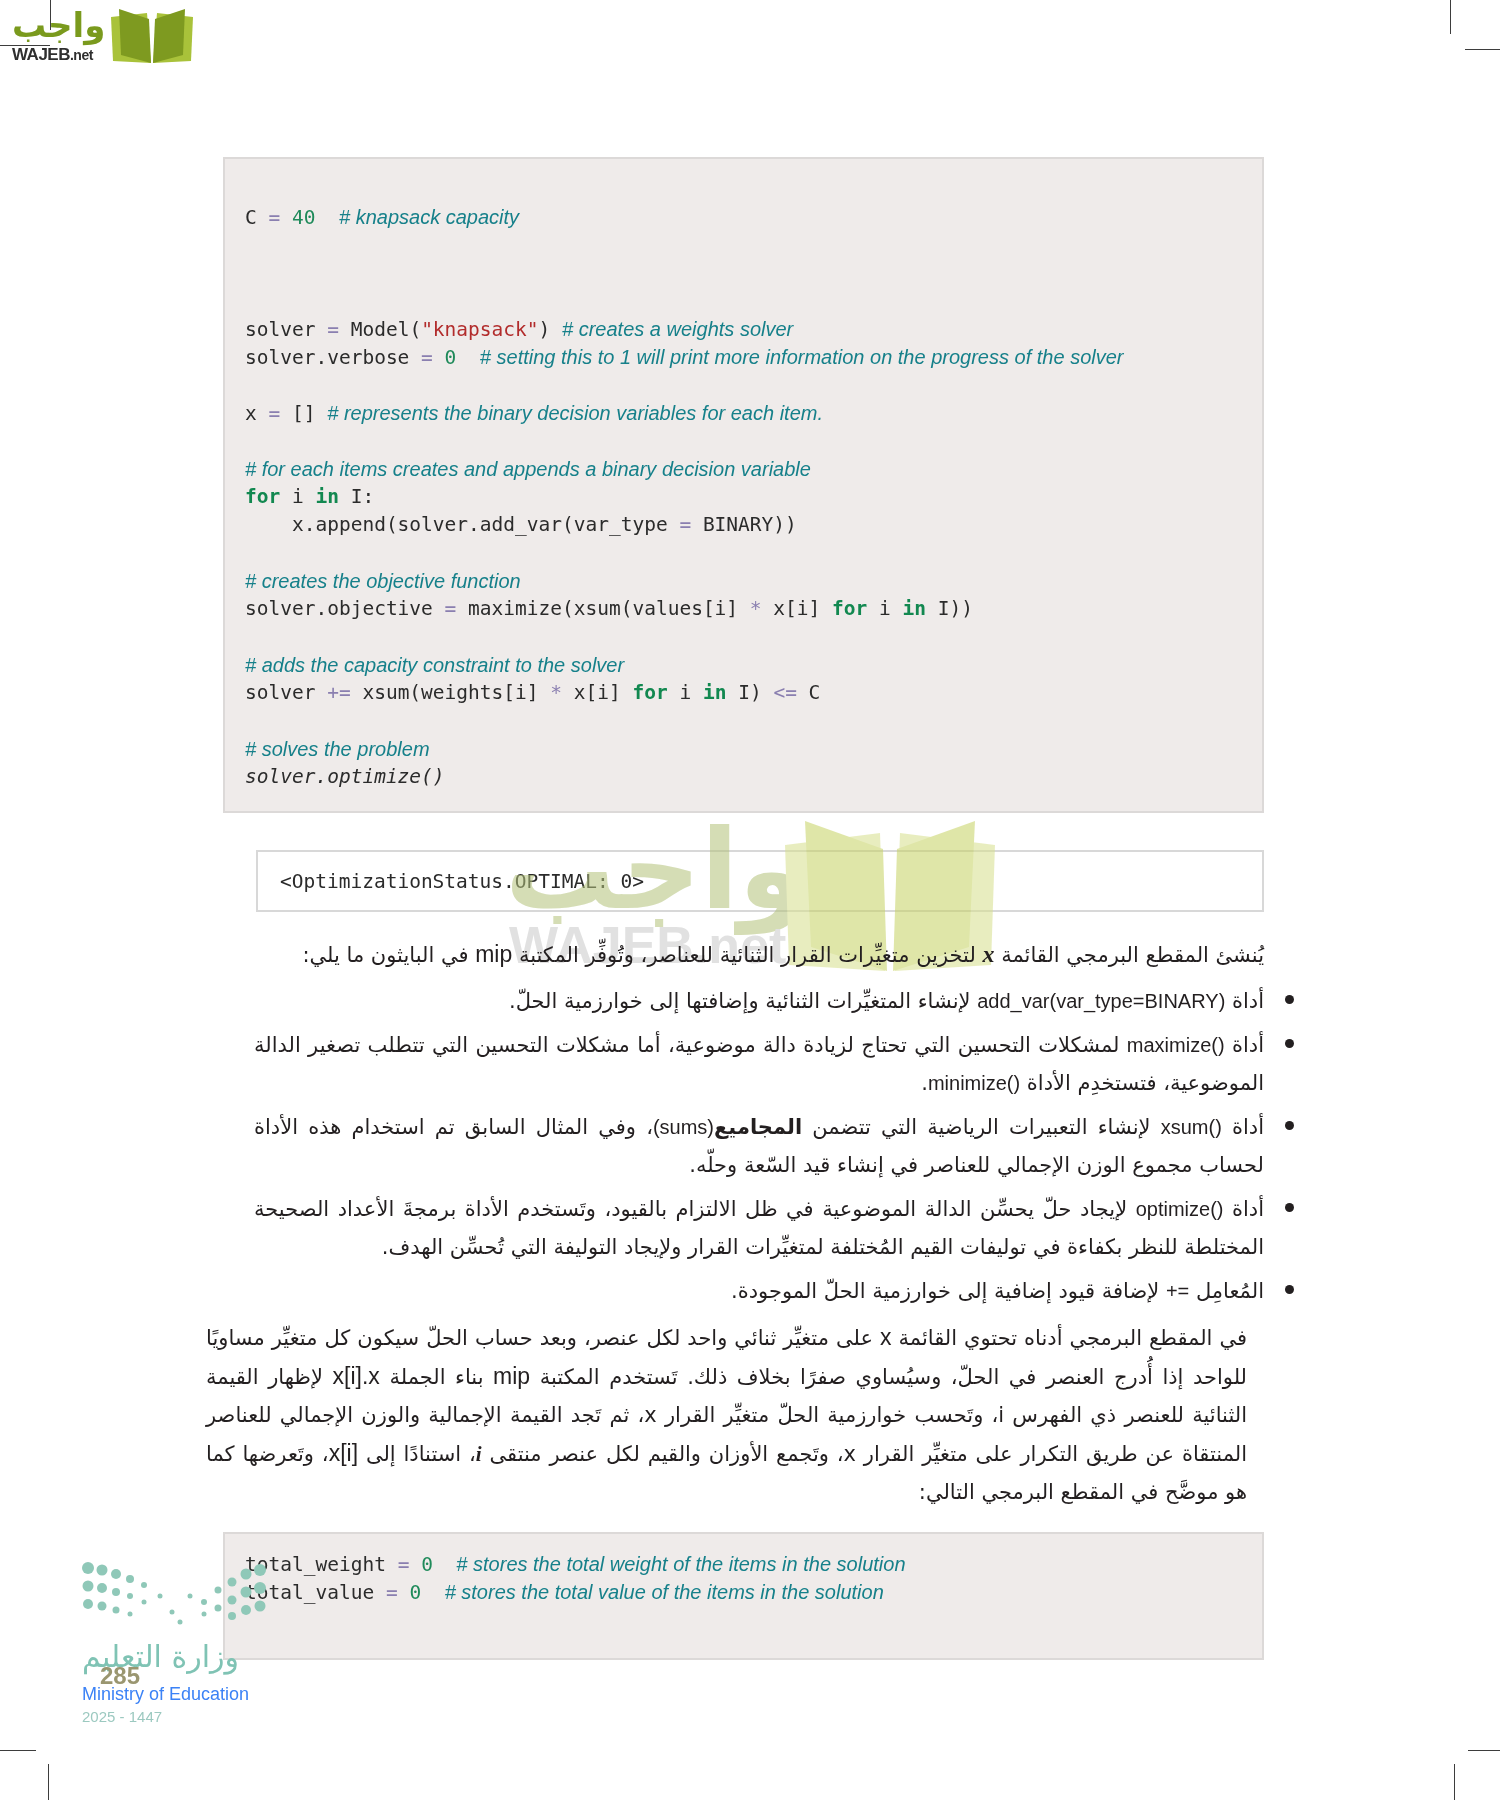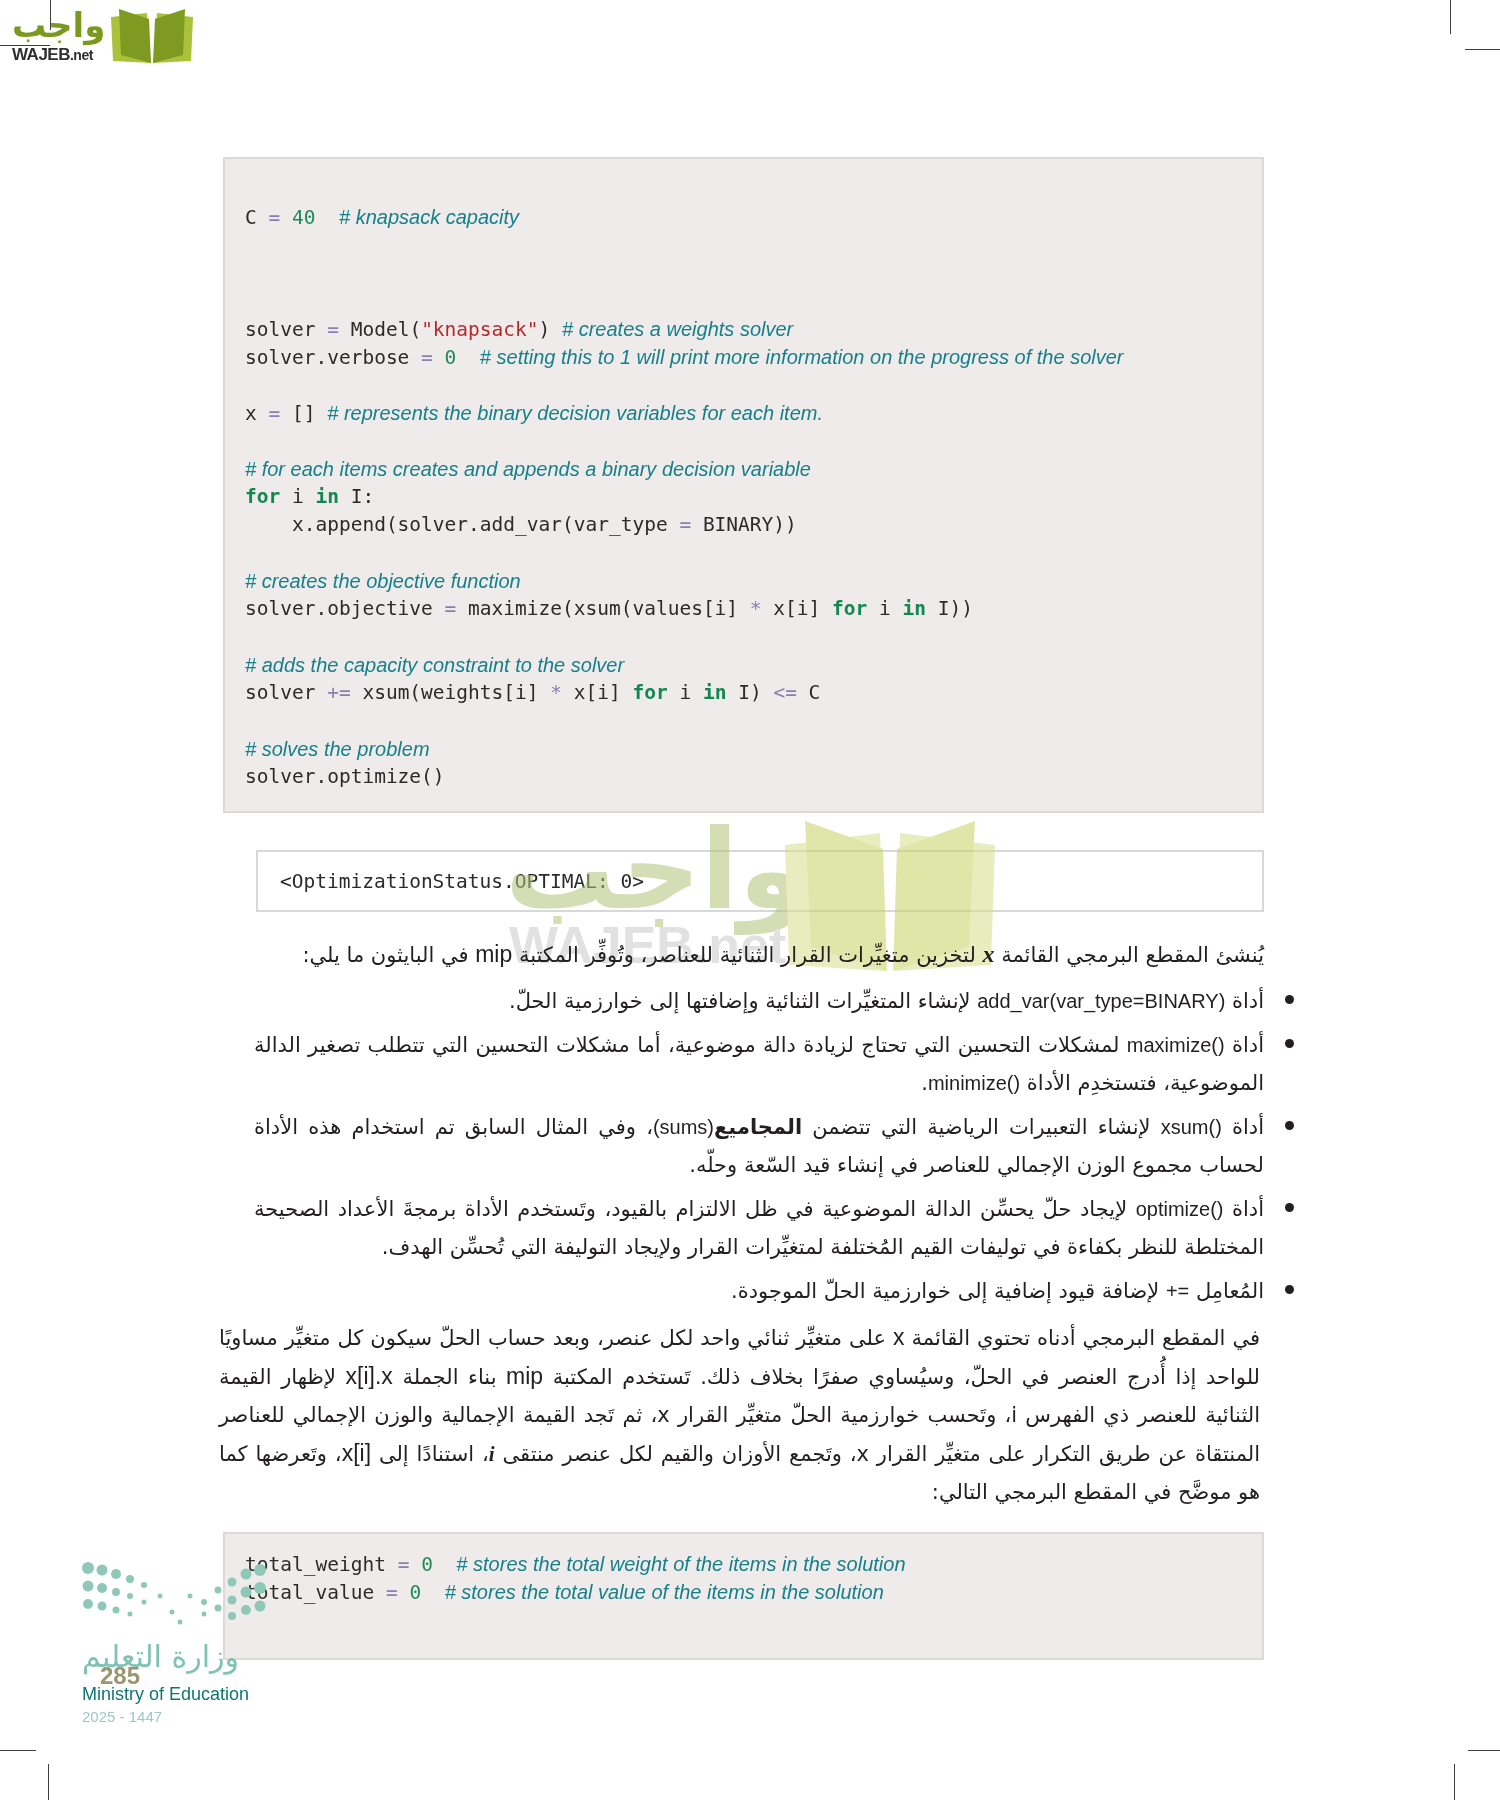--- a/index.html
+++ b/index.html
@@ -46,30 +46,30 @@
 
     
     .ar { position: absolute; right: 236px; direction: rtl; text-align: right;
           font-family: "DejaVu Sans", sans-serif; font-size: 21px; line-height: 38px; color: #231f20; }
     .ar .en { font-family: "Liberation Sans", sans-serif; font-size: 23px; unicode-bidi: isolate; direction: ltr; }
     .ar .bold-x { font-family: "Liberation Serif", serif; font-style: italic; font-weight: bold; font-size: 24px; }
     .bullet-item { position: absolute; right: 236px; direction: rtl; text-align: justify; text-align-last: right;
           font-family: "DejaVu Sans", sans-serif; font-size: 21px; line-height: 38px; color: #231f20; }
     .bullet-dot { position: absolute; right: -30px; top: 13px; width: 9px; height: 9px; border-radius: 50%; background: #231f20; }
     .bullet-item .en { font-family: "Liberation Sans", sans-serif; font-size: 20px; unicode-bidi: isolate; direction: ltr; }
-    .para { position: absolute; right: 240px; width: 1041px; direction: rtl; text-align: justify; text-align-last: right;
+    .para { position: absolute; right: 253px; width: 1041px; direction: rtl; text-align: justify; text-align-last: right;
           font-family: "DejaVu Sans", sans-serif; font-size: 21px; line-height: 38px; color: #231f20; }
     .para .en { font-family: "Liberation Sans", sans-serif; font-size: 23px; unicode-bidi: isolate; direction: ltr; }
 
     
     .ministry { position: absolute; left: 80px; top: 1560px; width: 200px; height: 170px; }
     .min-dots { position: absolute; left: 0; top: 0; width: 190px; height: 70px; }
     .min-ar { position: absolute; left: 2px; top: 80px; font-family: "DejaVu Sans", sans-serif; font-size: 30px; color: #7fc3b4; direction: rtl; line-height: 34px; }
     .page-num { position: absolute; left: 20px; top: 102px; font-family: "Liberation Sans", sans-serif; font-weight: bold; font-size: 24px; color: #9a9670; }
-    .min-en { position: absolute; left: 2px; top: 124px; font-family: "Liberation Sans", sans-serif; font-size: 18px; color: #0f766e; }
+    .min-en { position: absolute; left: 2px; top: 124px; font-family: "Liberation Sans", sans-serif; font-size: 18px; color: #3b82f6; }
     .min-year { position: absolute; left: 2px; top: 148px; font-family: "Liberation Sans", sans-serif; font-size: 15px; color: #9cc9c0; }
   </style>
 </head>
 <body>
 
 <div class="crop" style="left:50px;top:0;width:1px;height:30px;"></div>
 <div class="crop" style="left:0;top:45px;width:50px;height:1px;"></div>
 <div class="crop" style="left:1450px;top:0;width:1px;height:34px;"></div>
 <div class="crop" style="left:1465px;top:49px;width:35px;height:1px;"></div>
 <div class="crop" style="left:0;top:1750px;width:36px;height:1px;"></div>
@@ -94,21 +94,21 @@
     <div class="code-line" style="top: 184px;"><span>solver.verbose </span><span class="tok-op">=</span><span> </span><span class="tok-num">0</span><span>  </span><span class="tok-cm"># setting this to 1 will print more information on the progress of the solver</span></div>
     <div class="code-line" style="top: 296px;"><span class="tok-cm"># for each items creates and appends a binary decision variable</span></div>
     <div class="code-line" style="top: 240px;"><span>x </span><span class="tok-op">=</span><span> [] </span><span class="tok-cm"># represents the binary decision variables for each item.</span></div>
     <div class="code-line" style="top: 324px;"><span class="tok-kw">for</span><span> i </span><span class="tok-kw">in</span><span> I:</span></div>
     <div class="code-line" style="top: 352px;"><span>    x.append(solver.add_var(var_type </span><span class="tok-op">=</span><span> BINARY))</span></div>
     <div class="code-line" style="top: 408px;"><span class="tok-cm"># creates the objective function</span></div>
     <div class="code-line" style="top: 436px;"><span>solver.objective </span><span class="tok-op">=</span><span> maximize(xsum(values[i] </span><span class="tok-op">*</span><span> x[i] </span><span class="tok-kw">for</span><span> i </span><span class="tok-kw">in</span><span> I))</span></div>
     <div class="code-line" style="top: 492px;"><span class="tok-cm"># adds the capacity constraint to the solver</span></div>
     <div class="code-line" style="top: 520px;"><span>solver </span><span class="tok-op">+=</span><span> xsum(weights[i] </span><span class="tok-op">*</span><span> x[i] </span><span class="tok-kw">for</span><span> i </span><span class="tok-kw">in</span><span> I) </span><span class="tok-op">&lt;=</span><span> C</span></div>
     <div class="code-line" style="top: 576px;"><span class="tok-cm"># solves the problem</span></div>
-    <div class="code-line" style="top: 604px;"><span>solver.optimize()</span></div>
+    <div class="code-line" style="top: 604px; font-style: italic;"><span>solver.optimize()</span></div>
   </div>
 
 <div class="output-block">
   <div class="code-line">&lt;OptimizationStatus.OPTIMAL: 0&gt;</div>
 </div>
 
 <div class="watermark">
   <div class="wm-ar">واجب</div>
   <div class="wm-en">WAJEB.net</div>
   <svg class="wm-book" viewBox="0 0 230 160">

